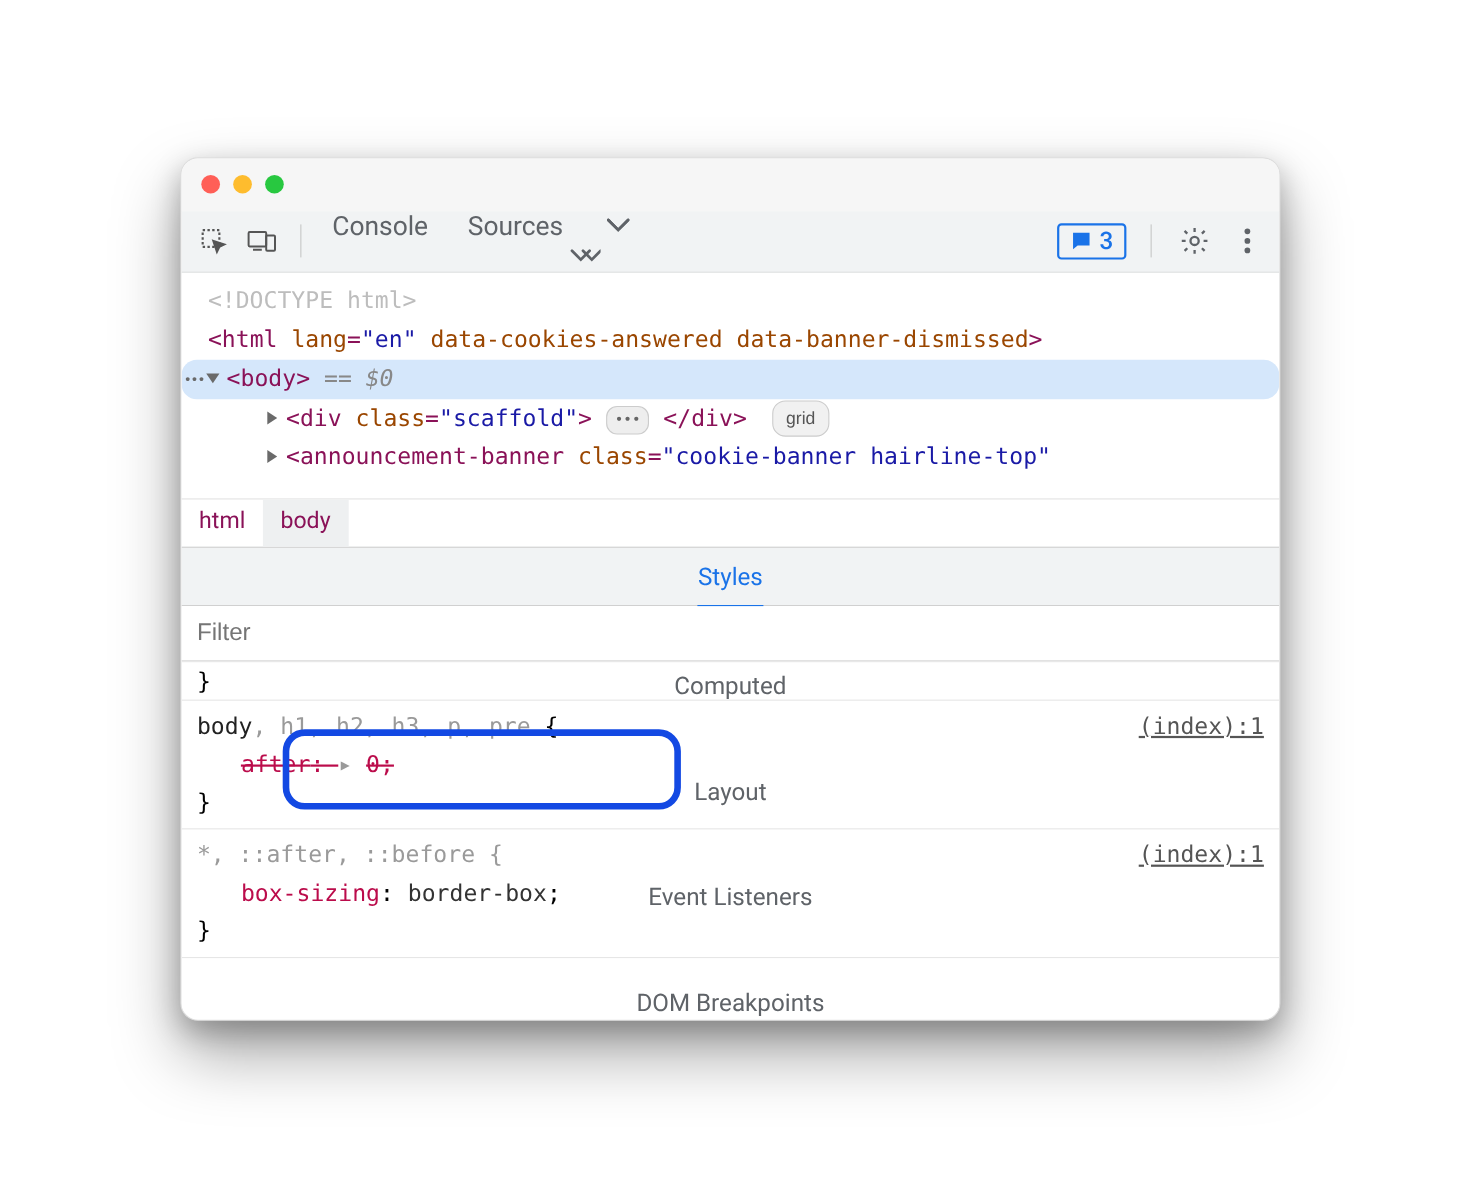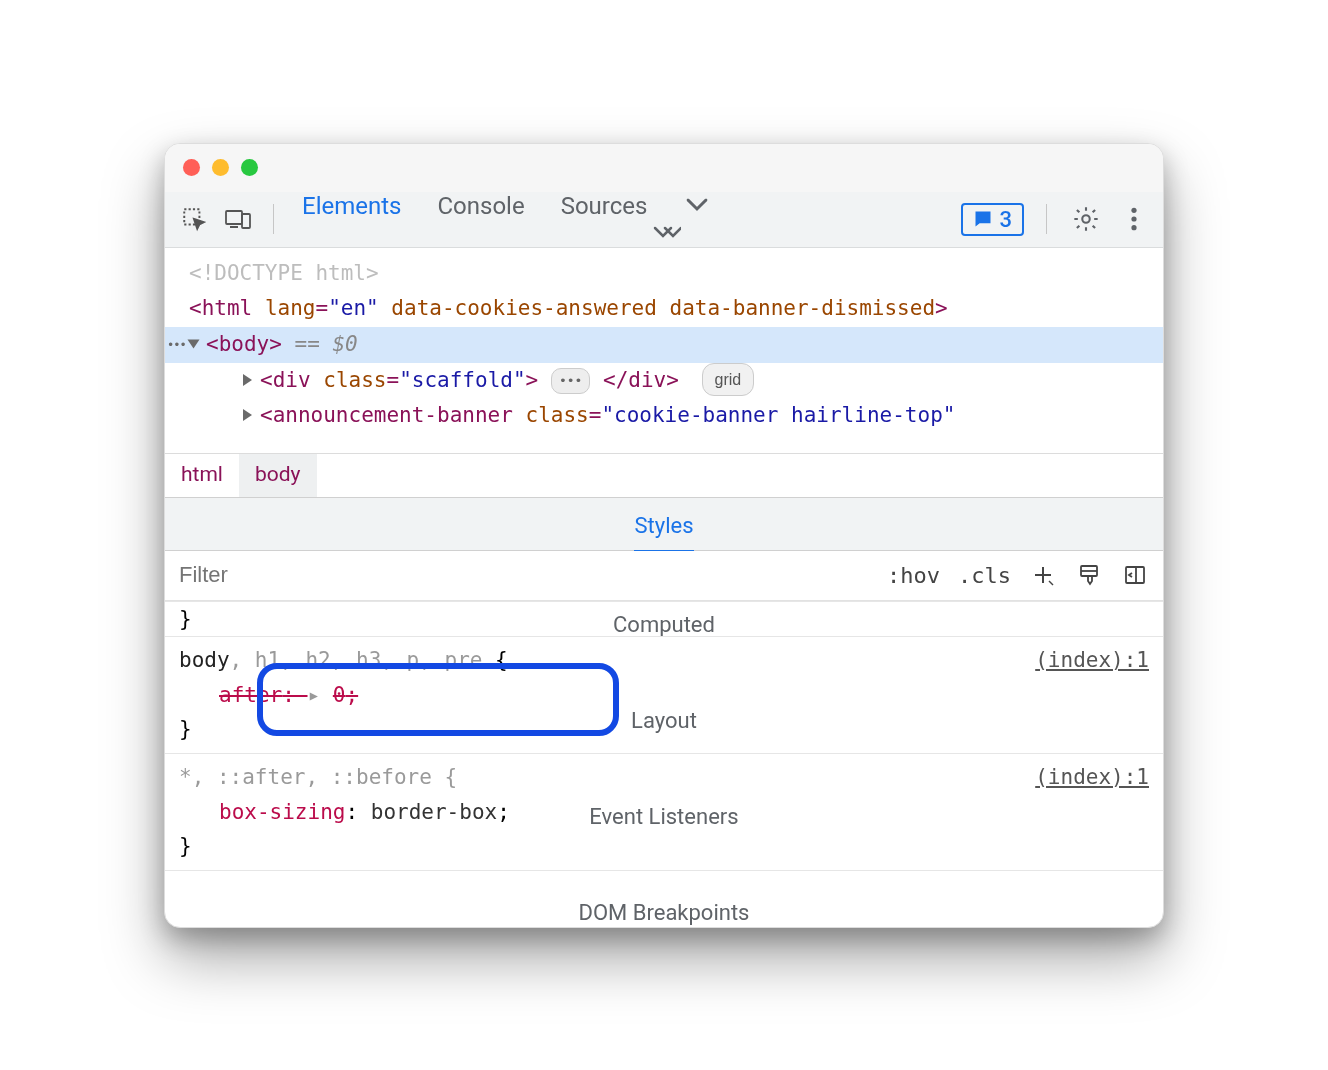--- a/index.html
+++ b/index.html
@@ -174,21 +174,20 @@
     </div>
     <div class="tb-icon">
       <svg width="28" height="26" viewBox="0 0 28 24" fill="none" stroke="currentColor" stroke-width="1.8">
         <rect x="2" y="4" width="16" height="13" rx="1"></rect>
         <line x1="6" y1="20" x2="14" y2="20"></line>
         <rect x="18" y="7" width="8" height="14" rx="1"></rect>
       </svg>
     </div>
     <div class="tb-sep"></div>
     <div class="tabs">
-      <div class="tab active">Elements</div>
       <div class="tab">Console</div>
       <div class="tab">Sources</div>
       <div class="tab">
         <svg width="28" height="18" viewBox="0 0 28 18" stroke="#5f6368" stroke-width="2.5" fill="none" stroke-linecap="round">
             <path d="M5 4 L14 13 L23 4"></path>
             <path d="M5 4 L14 13 L23 4" transform="translate(0,0)"></path>
           </svg>
         <svg style="margin-left:-30px" width="28" height="18" viewBox="0 0 28 18" stroke="#5f6368" stroke-width="2.5" fill="none" stroke-linecap="round">
             <path d="M2 4 L10 12 L18 4"></path>
             <path d="M12 4 L20 12 L28 4"></path>
@@ -220,21 +219,21 @@
   </div>
 
   <div class="dom-panel">
     <div class="dom-line"><span class="comment">&lt;!DOCTYPE html&gt;</span></div>
     <div class="dom-line">
       <span class="t-punct">&lt;</span><span class="t-tag">html</span>
       <span class="t-attr"> lang</span><span class="t-punct">=</span><span class="t-val">"en"</span>
       <span class="t-attr"> data-cookies-answered</span>
       <span class="t-attr"> data-banner-dismissed</span><span class="t-punct">&gt;</span>
     </div>
-    <div class="dom-line selected" style="">
+    <div class="dom-line selected" style="border-radius:14px;">
       <span class="caret down"></span><span class="t-punct">&lt;</span><span class="t-tag">body</span><span class="t-punct">&gt;</span><span class="eq0"> == $0</span>
     </div>
     <div class="dom-line" style="padding-left:78px;">
       <span class="caret"></span><span class="t-punct">&lt;</span><span class="t-tag">div</span>
       <span class="t-attr"> class</span><span class="t-punct">=</span><span class="t-val">"scaffold"</span><span class="t-punct">&gt;</span>
       <span class="pill">•••</span>
       <span class="t-punct">&lt;/</span><span class="t-tag">div</span><span class="t-punct">&gt;</span>
       <span class="chip">grid</span>
     </div>
     <div class="dom-line" style="padding-left:78px;">
@@ -257,45 +256,20 @@
     <div class="st-tab">
       <svg width="28" height="18" viewBox="0 0 28 18" stroke="#5f6368" stroke-width="2.5" fill="none" stroke-linecap="round">
           <path d="M2 4 L10 12 L18 4"></path>
           <path d="M12 4 L20 12 L28 4"></path>
         </svg>
     </div>
   </div>
 
   <div class="filter-row">
     <input class="filter-input" placeholder="Filter" style="">
-    <div class="filter-tools">
-      <span>:hov</span>
-      <span>.cls</span>
-      <div class="ft-icon">
-        <svg width="24" height="24" viewBox="0 0 24 24" stroke="currentColor" stroke-width="2" fill="none">
-            <line x1="12" y1="4" x2="12" y2="20"></line>
-            <line x1="4" y1="12" x2="20" y2="12"></line>
-            <path d="M18 18 L22 22" stroke-width="1.5"></path>
-          </svg>
-      </div>
-      <div class="ft-icon">
-        <svg width="24" height="24" viewBox="0 0 24 24" stroke="currentColor" stroke-width="1.8" fill="none">
-            <rect x="4" y="3" width="16" height="10" rx="1"></rect>
-            <line x1="4" y1="8" x2="20" y2="8"></line>
-            <path d="M11 13 v5 l2 3 l2 -3 v-5"></path>
-          </svg>
-      </div>
-      <div class="ft-icon">
-        <svg width="24" height="24" viewBox="0 0 24 24" stroke="currentColor" stroke-width="1.8" fill="none">
-            <rect x="3" y="4" width="18" height="16" rx="1"></rect>
-            <line x1="13" y1="4" x2="13" y2="20"></line>
-            <path d="M9 10 L6 12 L9 14"></path>
-          </svg>
-      </div>
-    </div>
   </div>
 
   <div class="rules">
     <div class="rule" style="padding-top:0; padding-bottom:0; border-top:1px solid #e6e6e6;">
       <span>}</span>
     </div>
 
     <div class="rule">
       <span class="src">(index):1</span>
       <span class="sel-active">body</span><span class="sel-faded">, h1, h2, h3, p, pre </span><span>{</span>

